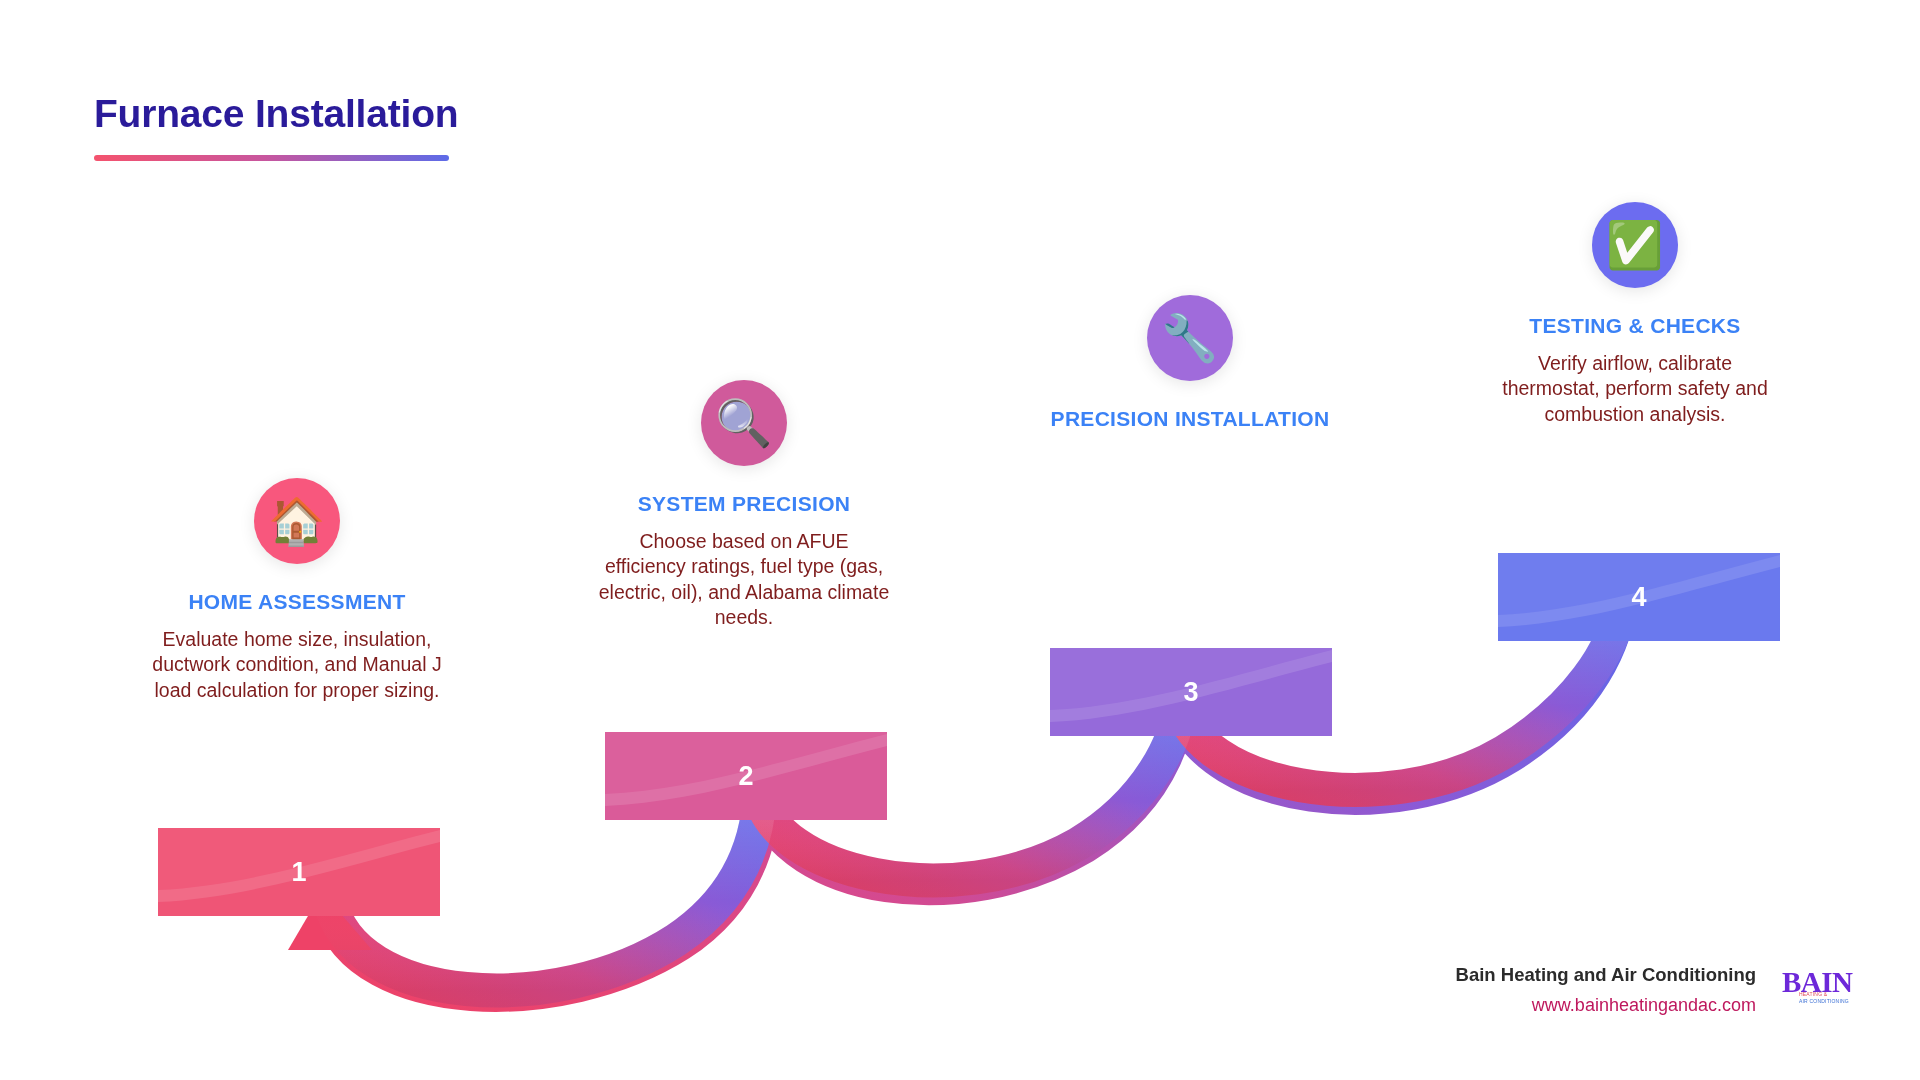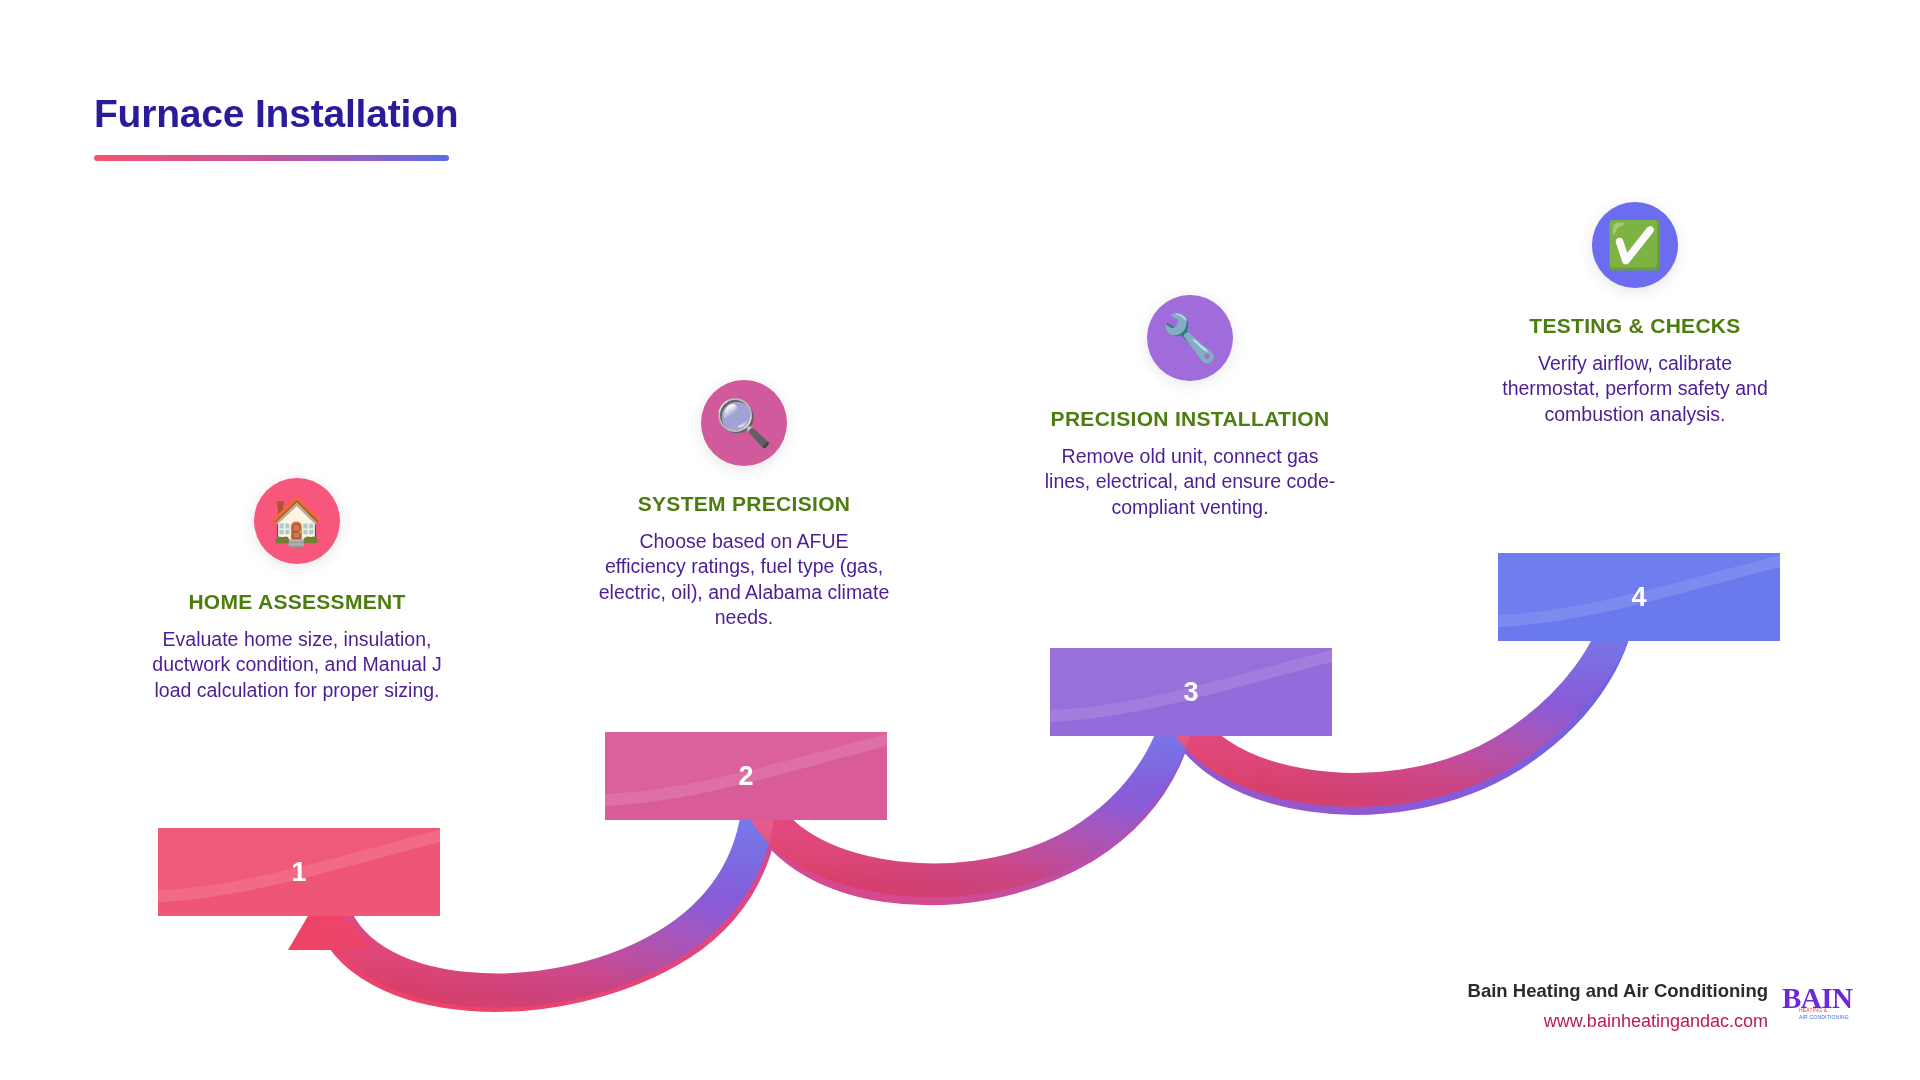--- a/index.html
+++ b/index.html
@@ -32,43 +32,43 @@
   
   .step { position: absolute; width: 330px; text-align: center; }
   .step-icon {
     width: 86px; height: 86px; border-radius: 50%;
     margin: 0 auto; display: flex; align-items: center; justify-content: center;
     font-size: 46px; line-height: 1;
     box-shadow: 0 3px 16px rgba(0,0,0,0.10);
   }
   .step-heading {
     margin-top: 26px; font-size: 21px; font-weight: bold;
-    color: #4d7c0f; letter-spacing: 0.3px;
+    color: #3b82f6; letter-spacing: 0.3px;
   }
   .step-desc {
     margin-top: 13px; font-size: 19.5px; line-height: 1.30;
-    color: #4c1d95; padding: 0 18px;
+    color: #7f1d1d; padding: 0 18px;
   }
 
   
   .num-block {
     position: absolute; width: 282px; height: 88px;
     display: flex; align-items: center; justify-content: center;
     overflow: hidden;
   }
   .num-block .wave {
     position: absolute; left: 0; top: 0; width: 100%; height: 100%;
   }
   .num-block .num {
     position: relative; z-index: 2;
     font-size: 27px; font-weight: bold; color: #ffffff;
   }
 
   
-  .footer { position: absolute; right: 64px; bottom: 48px; display: flex; align-items: center; gap: 14px; }
+  .footer { position: absolute; right: 64px; bottom: 64px; display: flex; align-items: center; gap: 26px; }
   .footer-text { text-align: right; }
   .brand-name { font-size: 18.5px; font-weight: bold; color: #2B2B2B; }
   .brand-url { margin-top: 9px; font-size: 18px; color: #be185d; }
   .logo-box { width: 74px; height: 44px; position: relative; }
   .logo-word {
     font-family: "Liberation Serif", serif; font-weight: bold;
     font-size: 29px; color: #6d28d9; letter-spacing: -0.5px; line-height: 1;
   }
   .logo-sub1 { position: absolute; left: 17px; top: 23px; font-size: 5px; color: #E04A5A; letter-spacing: 0.2px; }
   .logo-sub2 { position: absolute; left: 17px; top: 30px; font-size: 5px; color: #3B6FD4; letter-spacing: 0.2px; }
@@ -153,21 +153,20 @@
       <path d="M0,74 C90,70 180,40 282,14 L282,0 L0,0 Z" fill="#ffffff" opacity="0.13"></path>
     </svg>
     <span class="num">2</span>
   </div>
 
   <div class="step" style="left:1025px; top:295px;">
     <div class="step-icon" style="background:#A06BDB;">
       <span>🔧</span>
     </div>
     <div class="step-heading">PRECISION INSTALLATION</div>
-    <div class="step-desc">Remove old unit, connect gas lines, electrical, and ensure code-compliant venting.</div>
   </div>
   <div class="num-block" style="left:1050px; top:648px; background:#8A5AD6;">
     <svg class="wave" viewBox="0 0 282 88" preserveAspectRatio="none">
       <path d="M0,62 C90,58 180,28 282,2 L282,88 L0,88 Z" fill="#ffffff" opacity="0.10"></path>
       <path d="M0,74 C90,70 180,40 282,14 L282,0 L0,0 Z" fill="#ffffff" opacity="0.13"></path>
     </svg>
     <span class="num">3</span>
   </div>
 
   <div class="step" style="left:1470px; top:202px;">

